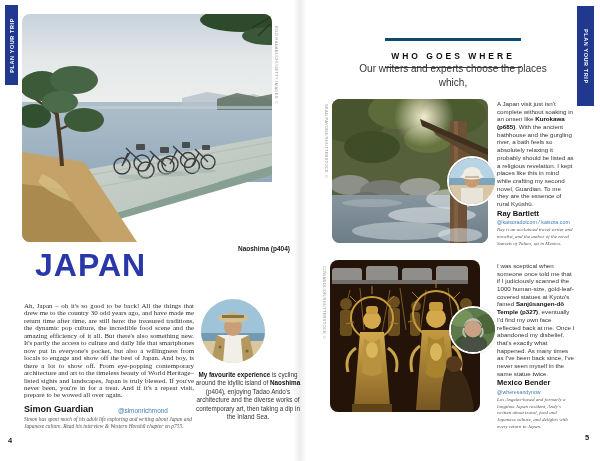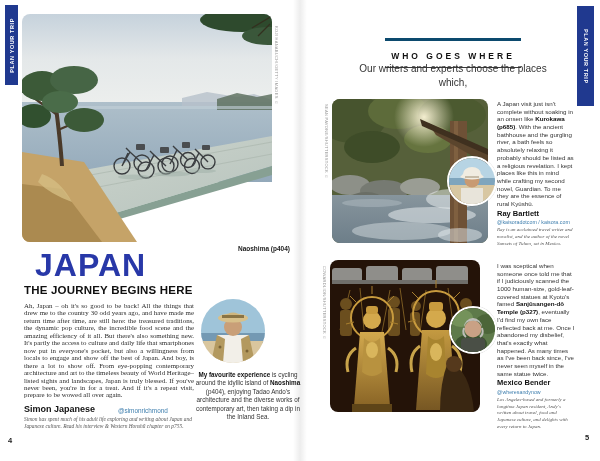--- a/index.html
+++ b/index.html
@@ -130,24 +130,23 @@
         <ellipse cx="112" cy="163" rx="16" ry="2.5"></ellipse>
           <ellipse cx="150" cy="160" rx="18" ry="2.5"></ellipse>
           <ellipse cx="180" cy="157" rx="14" ry="2"></ellipse>
       </g>
     </svg>
   </div>
   <div class="credit" style="left:274px;top:26px;">KOJI HANABUCHI/GETTY IMAGES ©</div>
 
   <div class="caption">Naoshima (p404)</div>
   <div class="title">JAPAN</div>
-  <div class="subtitle">THE JOURNEY BEGINS HERE</div>
   <div class="body-copy">Ah, Japan – oh it's so good to be back! All the things that drew me to the country 30 odd years ago, and have made me return time after time, are still here: the treasured traditions, the dynamic pop culture, the incredible food scene and the amazing efficiency of it all. But there's also something new. It's partly the access to culture and daily life that smartphones now put in everyone's pocket, but also a willingness from locals to engage and show off the best of Japan. And boy, is there a lot to show off. From eye-popping contemporary architecture and art to the timeless beauty of World Heritage–listed sights and landscapes, Japan is truly blessed. If you've never been, you're in for a treat. And if it's a repeat visit, prepare to be wowed all over again.</div>
 
-  <div class="author-name">Simon Japanese</div>
+  <div class="author-name">Simon Guardian</div>
   <div class="author-handle">@simonrichmond</div>
   <div class="author-bio">Simon has spent much of his adult life exploring and writing about Japan and Japanese culture. Read his interview &amp; Western Honshū chapter on p755.</div>
   <div class="pagenum pagenum-left">4</div>
 
   <div class="portrait" style="left:201px;top:299px;width:64px;height:64px;">
     <svg width="64" height="64" viewBox="0 0 64 64">
       <rect width="64" height="40" fill="#9fc4d9"></rect>
       <rect y="34" width="64" height="10" fill="#7499b3"></rect>
       <rect y="42" width="64" height="22" fill="#d9c69e"></rect>
       <rect x="16" y="36" width="32" height="28" fill="#f2efe8"></rect>

